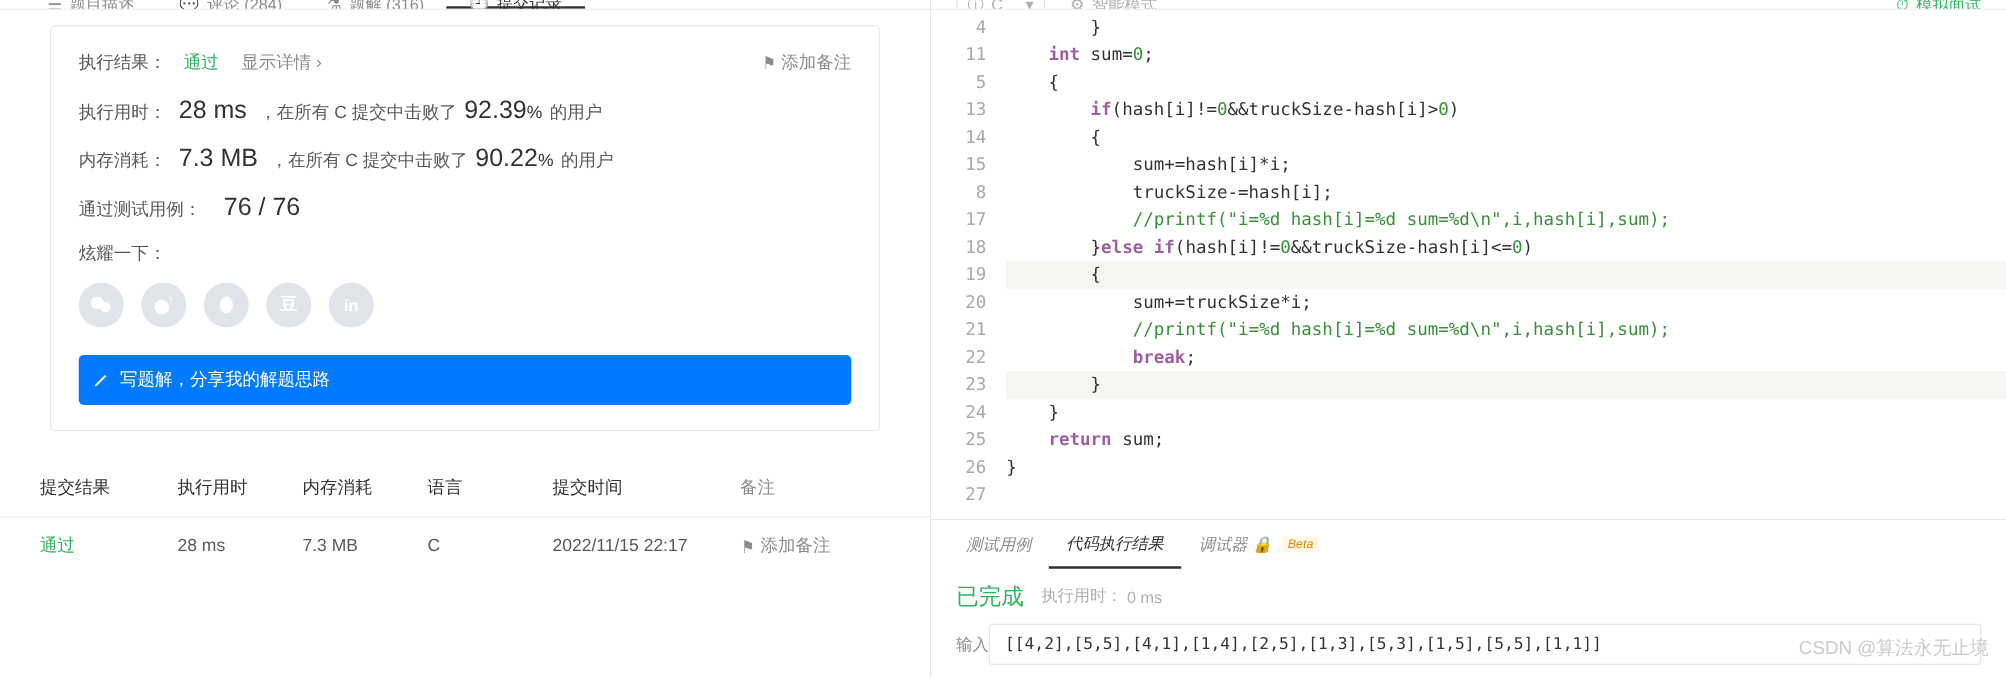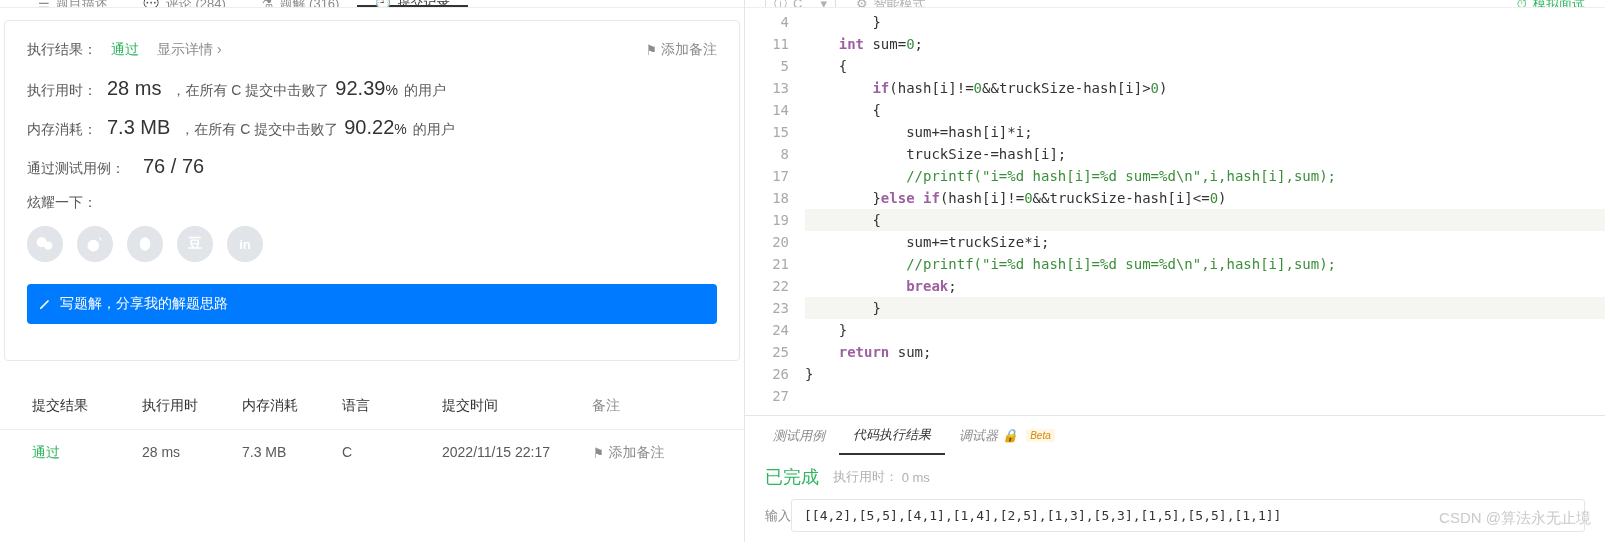--- a/index.html
+++ b/index.html
@@ -8,21 +8,21 @@
     .left-panel { width: 745px; border-right: 1px solid #e5e5e5; display: flex; flex-direction: column; }
     .right-panel { flex: 1; display: flex; flex-direction: column; }
 
     
     .top-tabs { display: flex; height: 8px; align-items: center; border-bottom: 1px solid #eee; padding: 0 20px; overflow: hidden; }
     .top-tab { display: flex; align-items: center; padding: 0 18px; height: 100%; color: #8c8c8c; font-size: 13px; cursor: pointer; }
     .top-tab.active { color: #333; border-bottom: 2px solid #333; }
     .top-tab .ic { margin-right: 6px; }
 
     
-    .result-card { margin: 12px 4px; border: 1px solid #e8e8e8; border-radius: 4px; padding: 20px 22px 36px 22px; }
+    .result-card { margin: 12px 40px; border: 1px solid #e8e8e8; border-radius: 4px; padding: 20px 22px 20px 22px; }
     .result-line { display: flex; align-items: center; margin-bottom: 18px; color: #595959; }
     .result-line .lbl { margin-right: 14px; }
     .status-pass { color: #2db55d; font-weight: 500; margin-right: 18px; }
     .detail-link { color: #8c8c8c; cursor: pointer; }
     .add-note { margin-left: auto; color: #8c8c8c; cursor: pointer; display: flex; align-items: center; }
     .metric-line { display: flex; align-items: baseline; margin-bottom: 16px; color: #595959; font-size: 14px; }
     .metric-val { font-size: 20px; color: #333; margin: 0 10px; font-weight: 400; }
     .metric-pct { font-size: 20px; color: #333; margin: 0 6px; }
     .tc-line { display: flex; align-items: baseline; margin-bottom: 16px; color: #595959; }
     .tc-val { font-size: 20px; color: #333; margin-left: 18px; text-align: right; }

